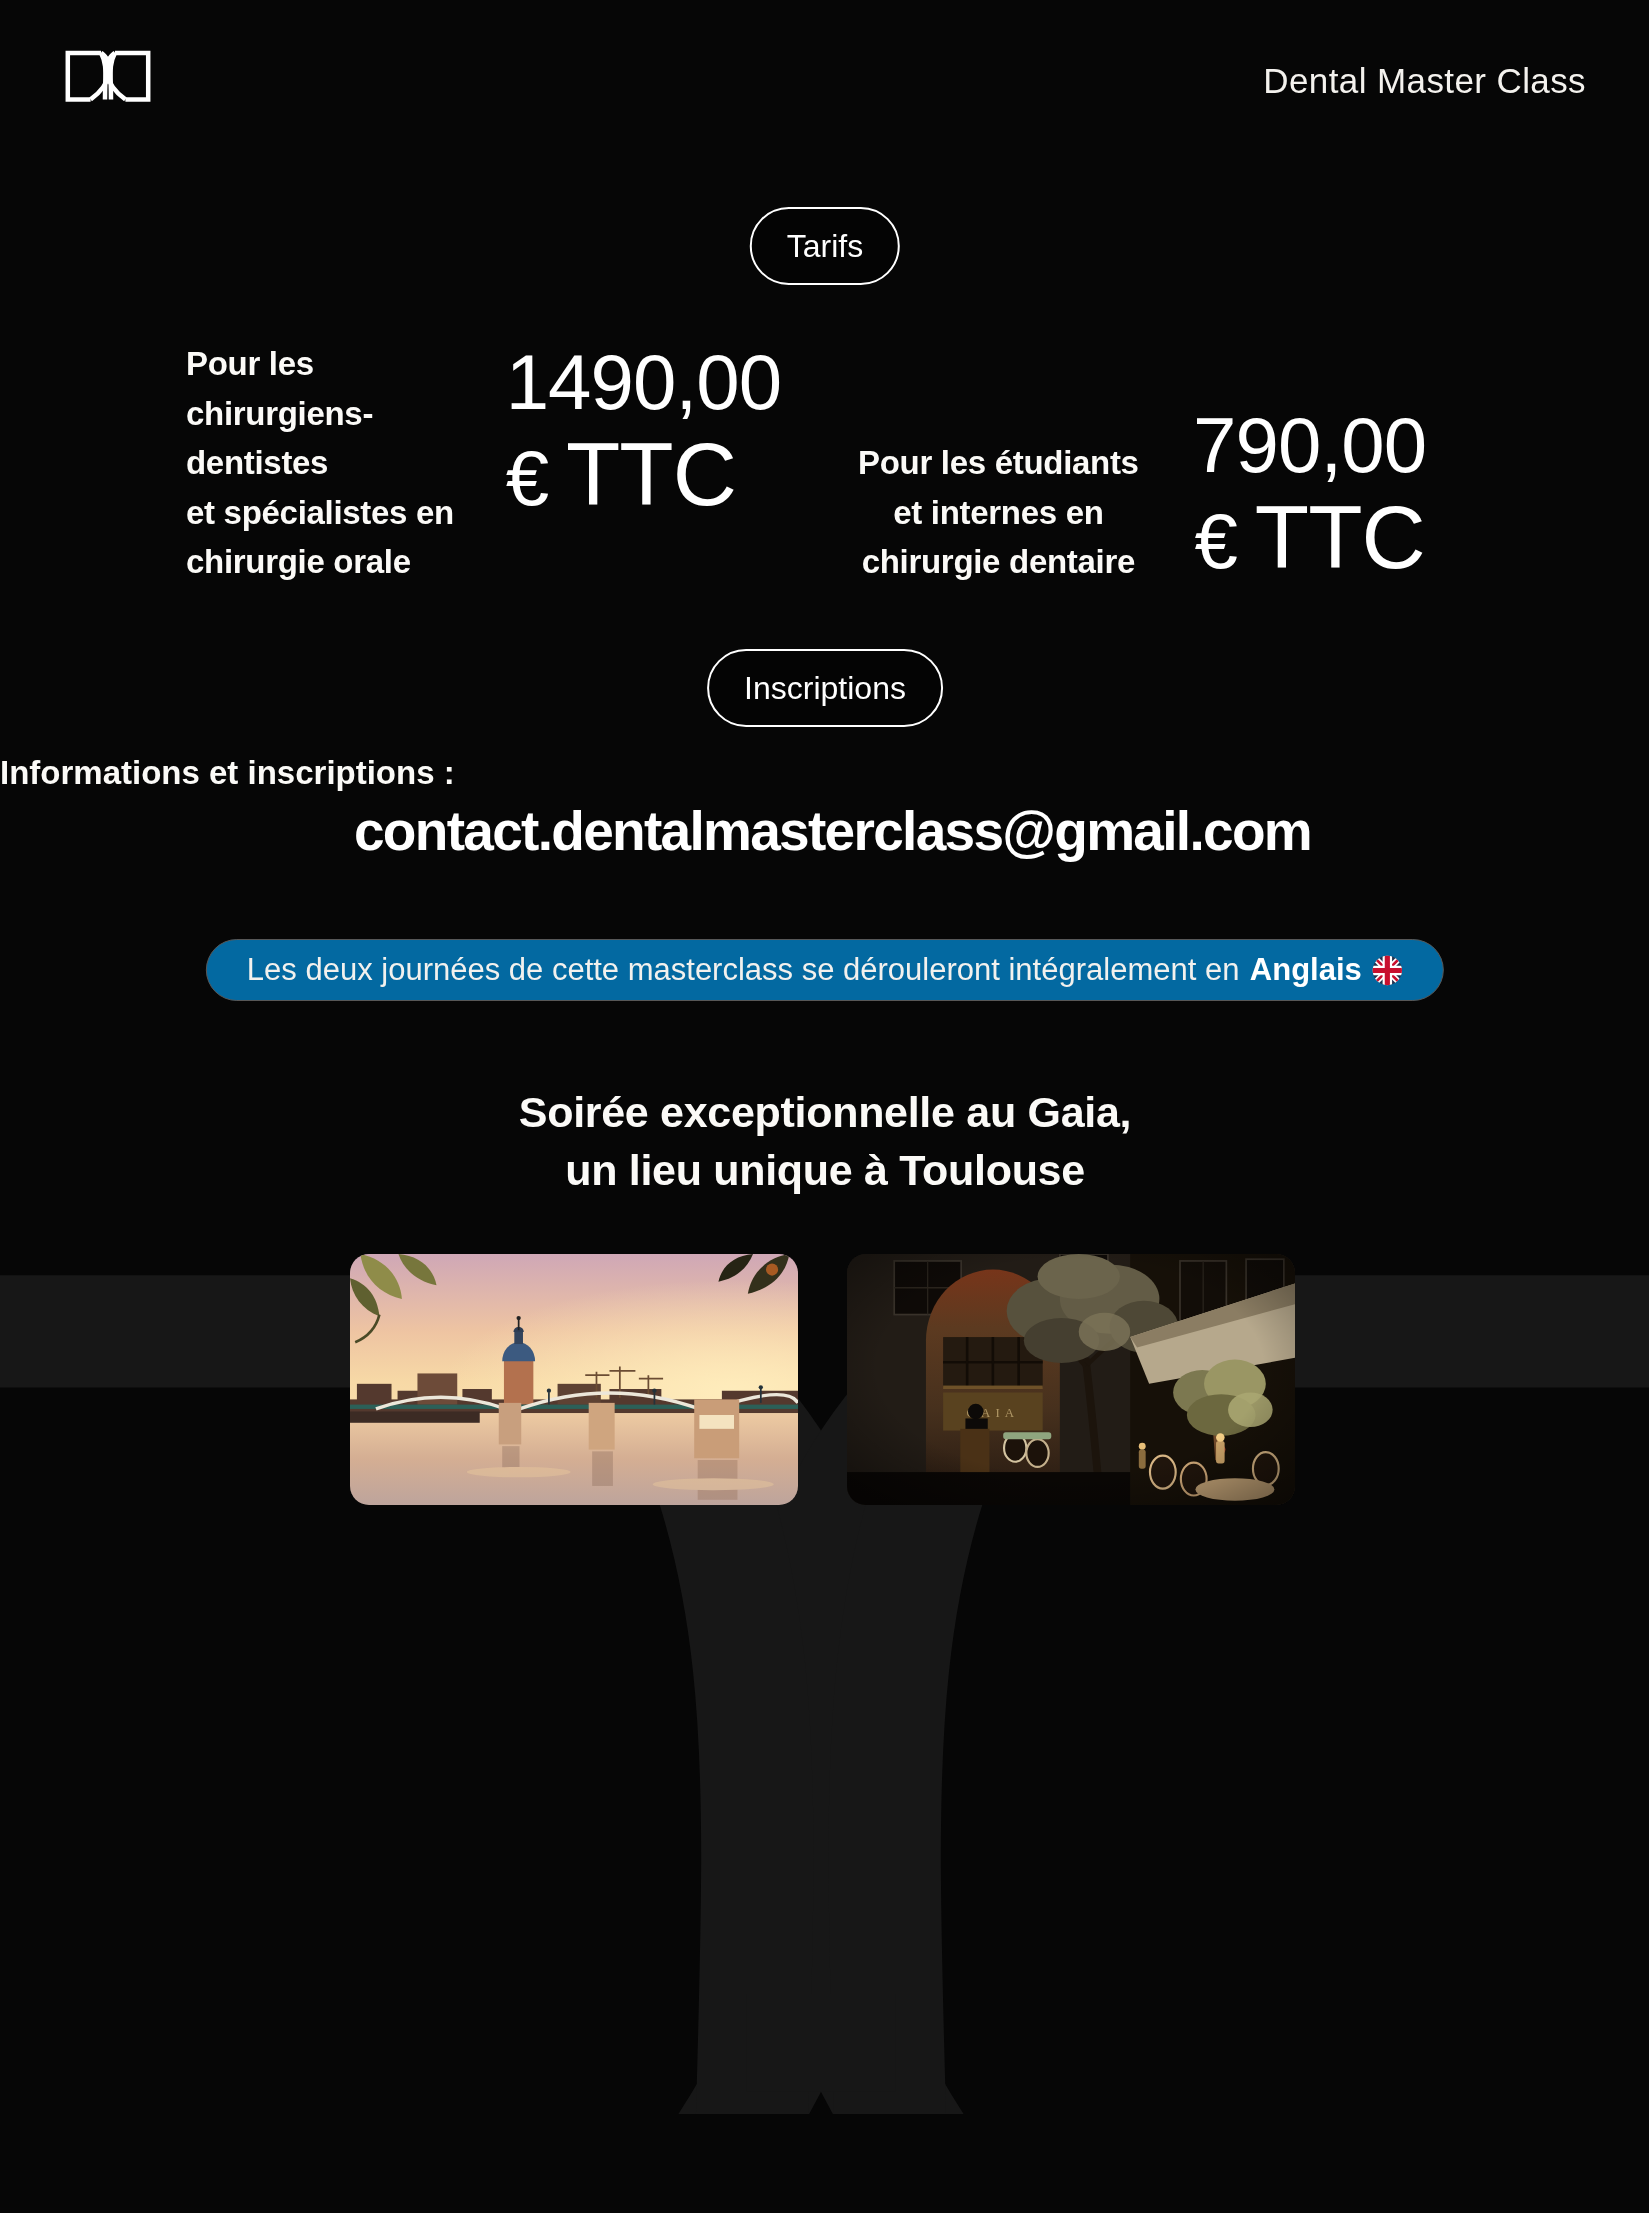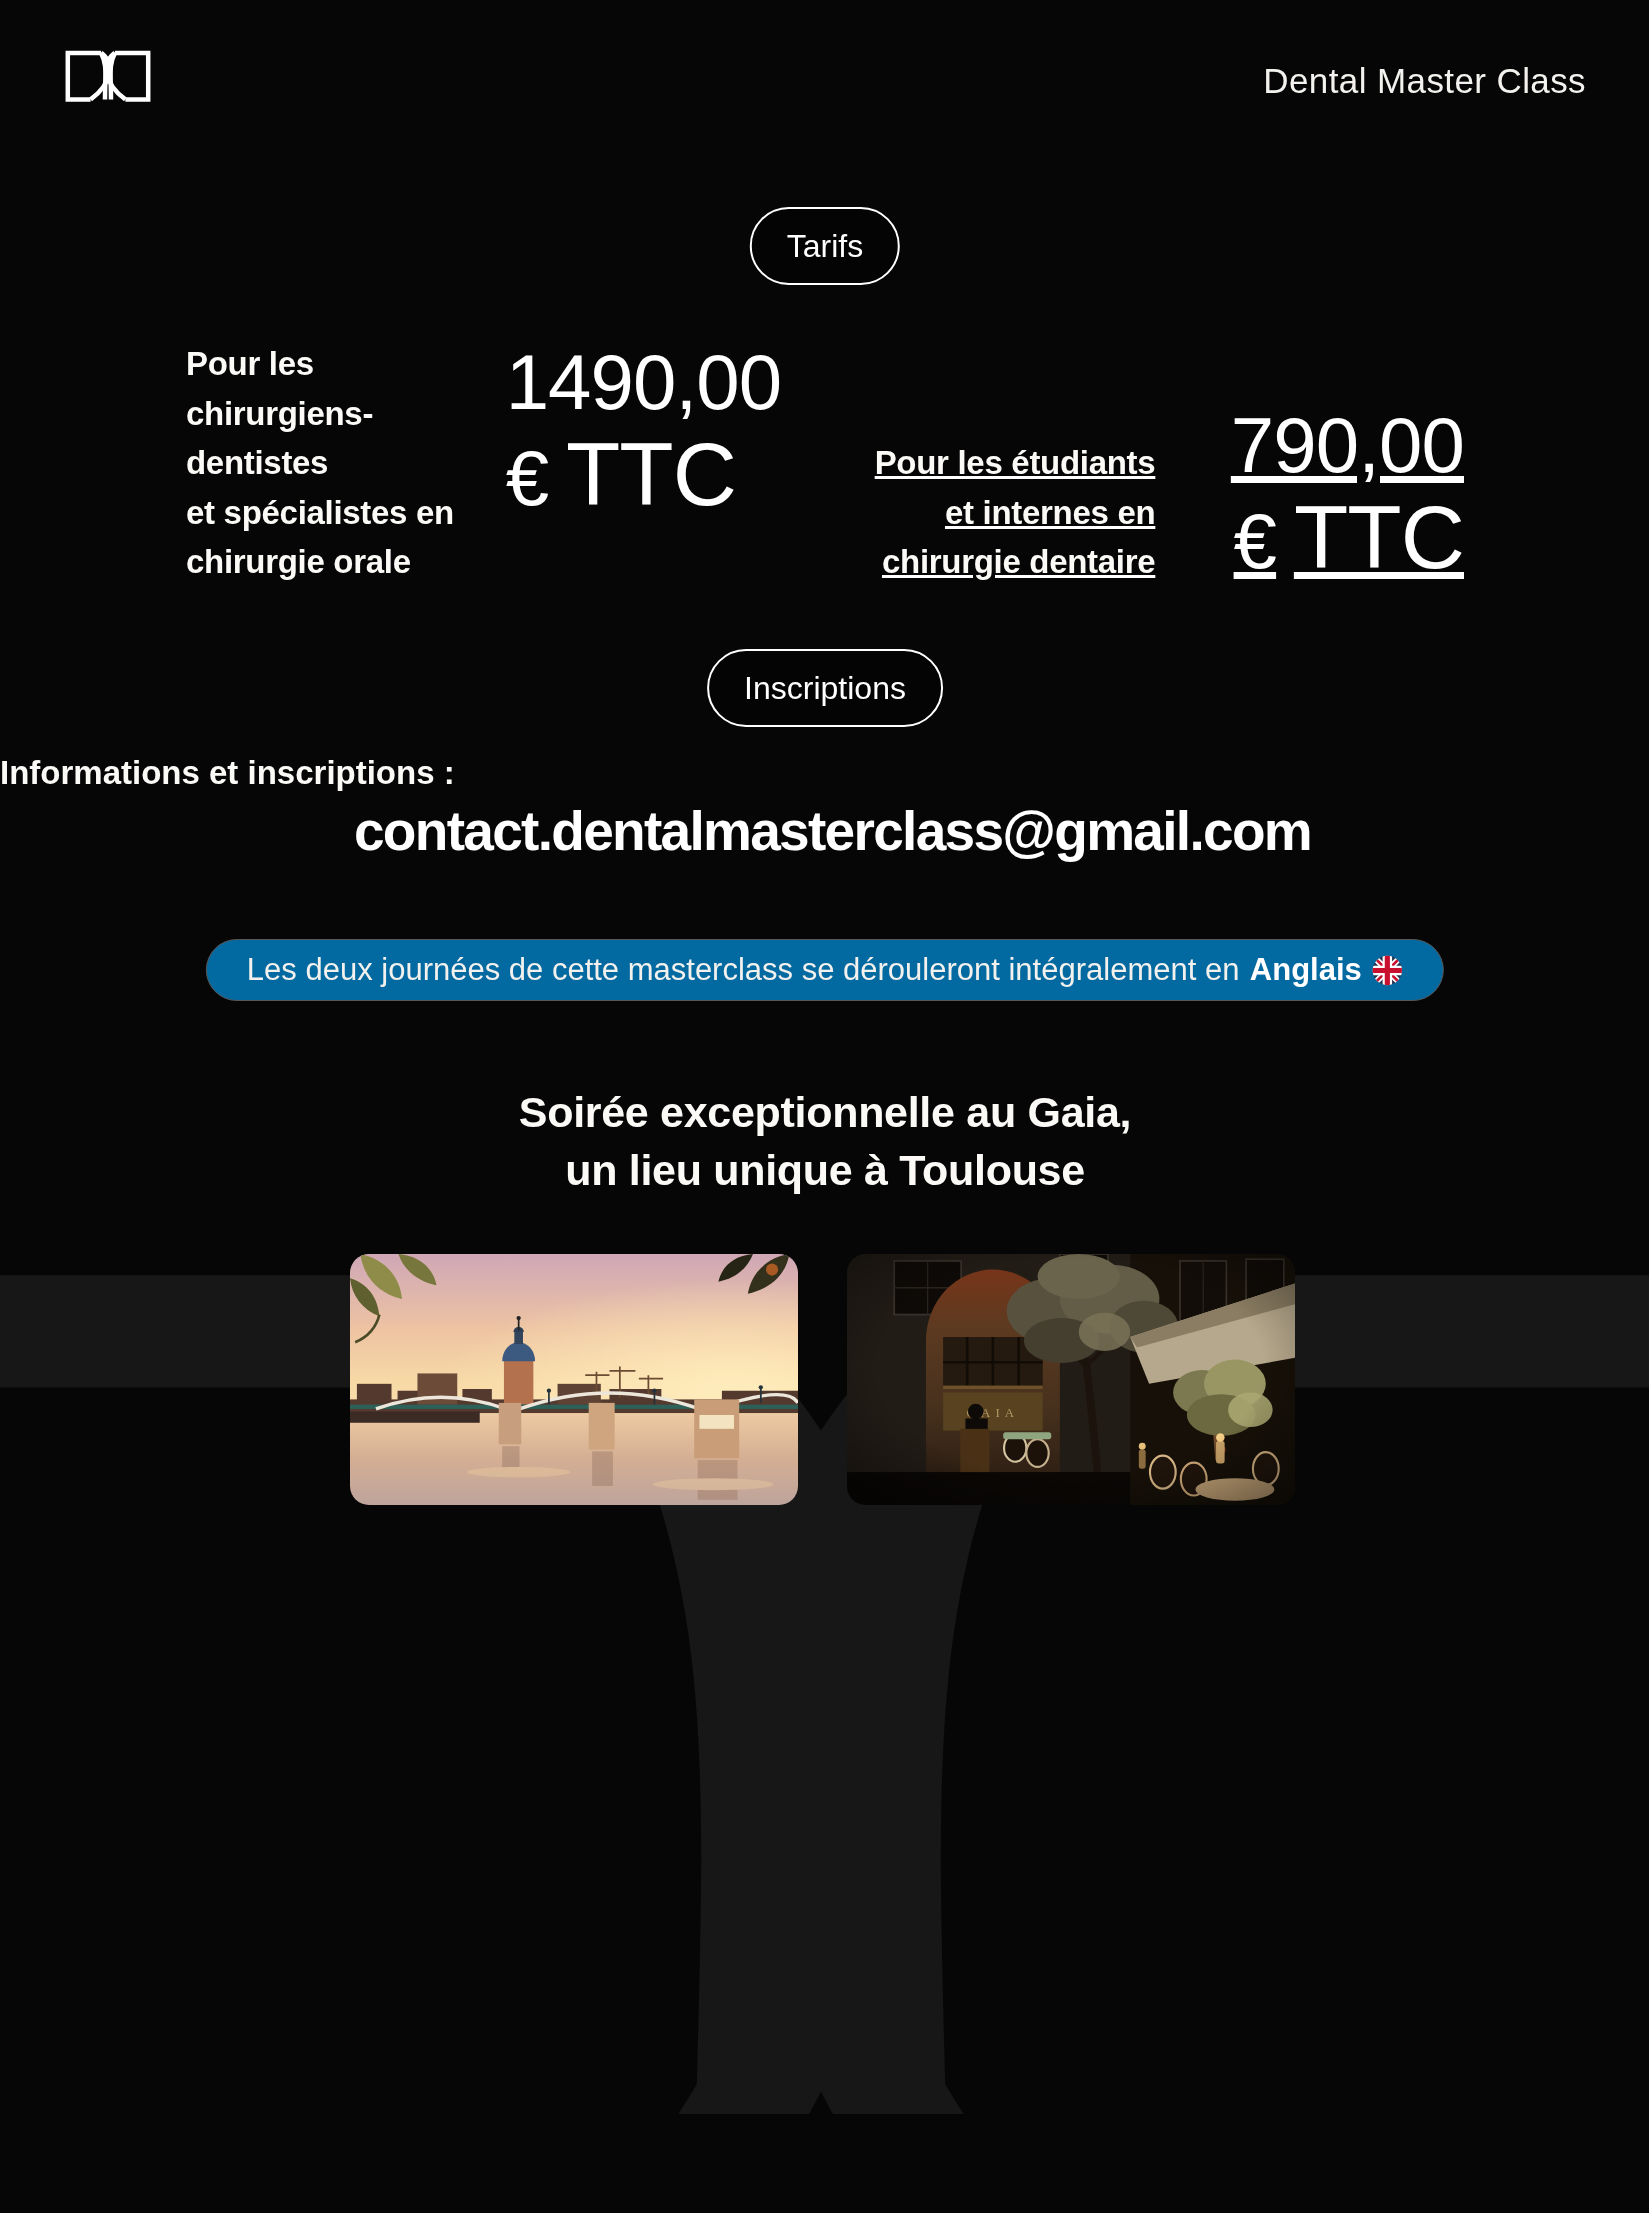--- a/index.html
+++ b/index.html
@@ -18,21 +18,21 @@
   .badge{position:absolute;left:50%;transform:translateX(-50%);
          display:inline-flex;align-items:center;justify-content:center;
          height:50px;padding:12px 35px;border:2.6px solid #ffffff;border-radius:864px;
          font-size:32px;color:#ffffff;white-space:nowrap;background:rgba(0,0,0,.2);}
   #tarifs-badge{top:207px;}
   #inscriptions-badge{top:649px;}
 
   
   .plans{position:absolute;top:339px;left:186px;right:186px;display:flex;justify-content:space-between;}
   .plan{display:flex;flex-direction:row;}
-  .plan.right{text-align:right;align-items:flex-end;text-decoration:underline;}
+  .plan.right{text-align:center;align-items:flex-end;}
   .plan-audience{font-size:33px;font-weight:700;line-height:1.5;letter-spacing:-0.3px;color:#fbfaf7;}
   .plan-price{margin-top:1px;font-size:78px;font-weight:400;letter-spacing:-0.9px;line-height:1.1;color:#ffffff;}
   .plan-price .tax{font-size:1.14em;margin-left:.2em;}
 
   
   .insc-intro{position:absolute;top:754px;left:0;right:0;text-align:left;
               font-size:33px;font-weight:700;color:#fbfaf7;}
   .insc-email{position:absolute;top:799px;left:0;right:0;text-align:center;padding-left:15px;}
   .insc-email a{font-size:55px;font-weight:700;letter-spacing:-1.7px;color:#ffffff;text-decoration:none;cursor:pointer;}
   .lang-pill{position:absolute;top:939px;left:50%;transform:translateX(-50%);

